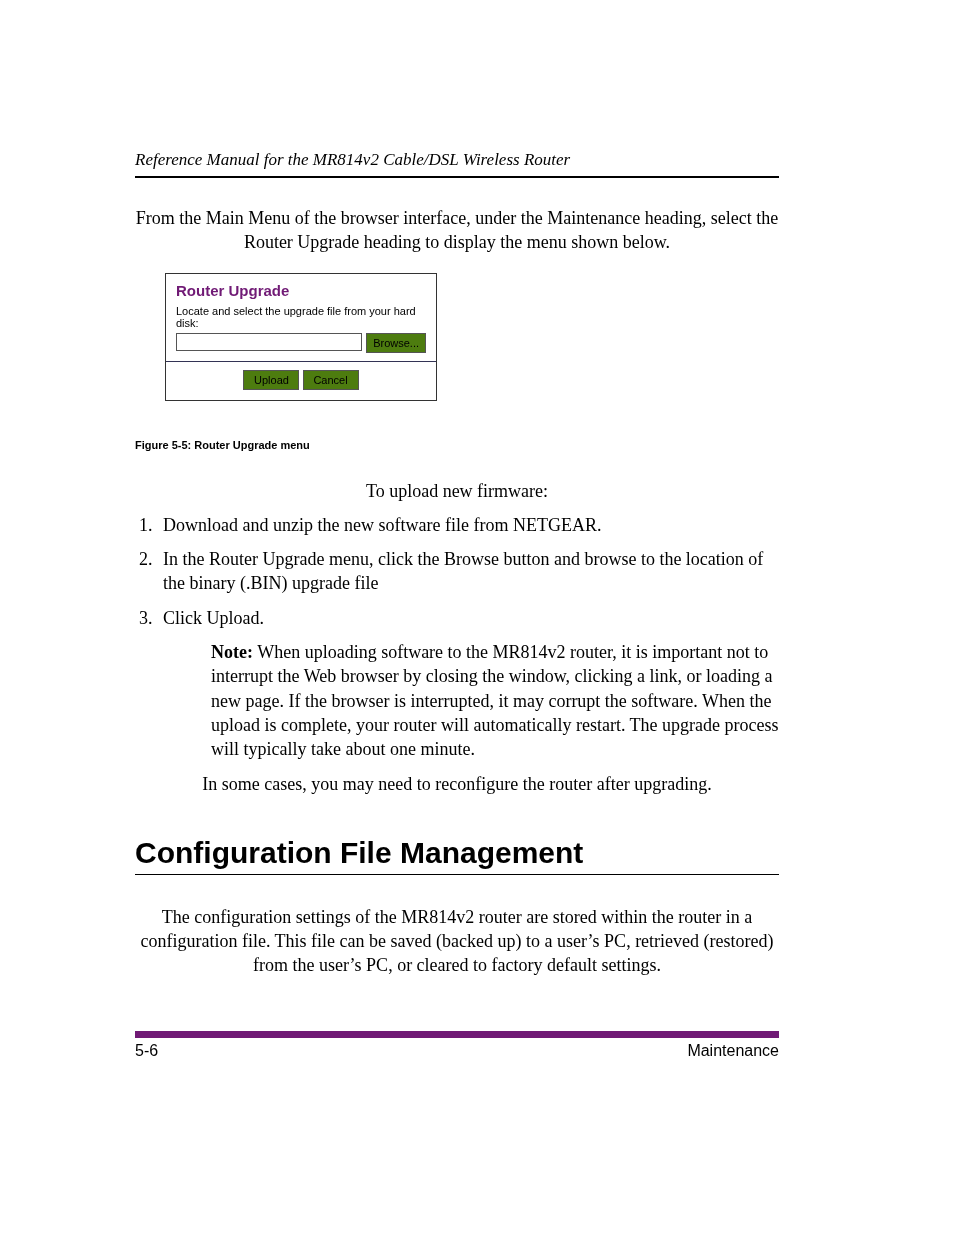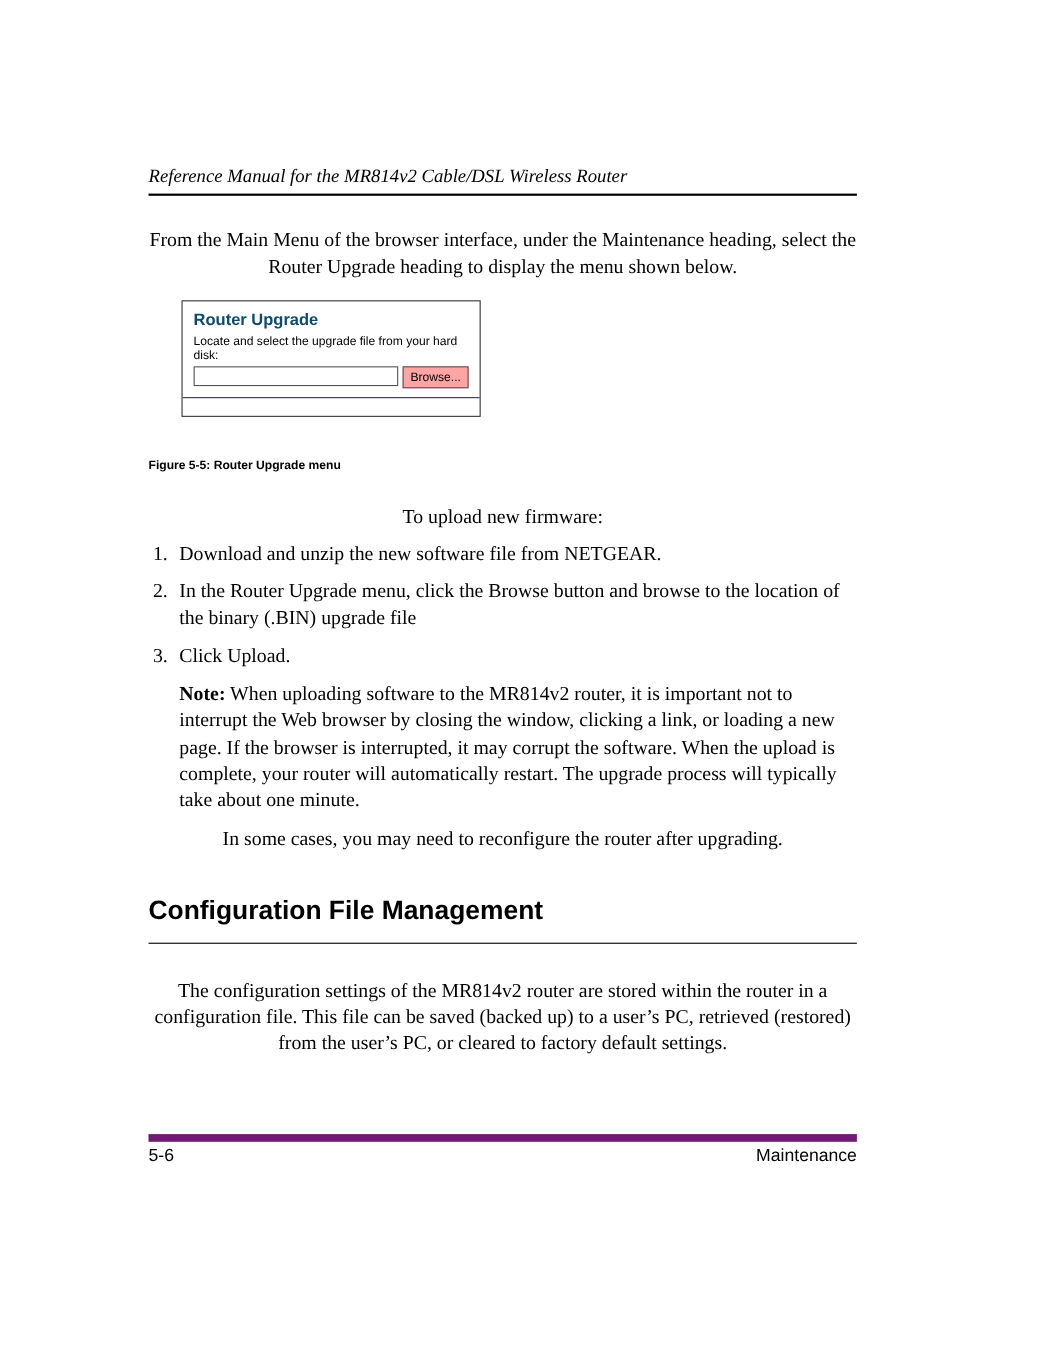--- a/index.html
+++ b/index.html
@@ -26,21 +26,21 @@
   }
   
   .ui-panel{
     width:270px;
     margin:18px 0 10px 30px;
     border:1px solid #333;
     background:#fff;
     font-family:Arial,Helvetica,sans-serif;
   }
   .ui-title{
-    color:#0c4a6e;
+    color:#701a75;
     font-weight:bold;
     font-size:15px;
     padding:8px 10px 6px 10px;
   }
   .ui-inner{
     padding:0 10px 8px 10px;
     font-size:11px;
     color:#000;
   }
   .ui-row{
@@ -54,21 +54,21 @@
     border:1px solid #555;
     background:#fff;
     font-size:11px;
     box-sizing:border-box;
     padding:0 2px;
   }
   .ui-btn{
     height:20px;
     min-width:56px;
     border:1px solid #555;
-    background:#fca5a5;
+    background:#4d7c0f;
     font-size:11px;
     font-family:Arial,Helvetica,sans-serif;
     cursor:pointer;
     padding:0 6px;
   }
   .ui-sep{
     height:1px;
     background:#335; 
     margin:4px -10px 8px -10px;
   }
@@ -88,27 +88,28 @@
     margin:0 0 10px 0;
   }
   ol.steps>li{
     margin-bottom:10px;
     padding-left:6px;
     line-height:1.35;
   }
   .step-note{
     margin-top:10px;
     line-height:1.35;
+    margin-left:48px;
   }
   .section-heading{
     font-family:Arial,Helvetica,sans-serif;
-    font-size:24px;
+    font-size:30px;
     font-weight:bold;
     margin:40px 0 0 0;
-    padding-bottom:15px;
+    padding-bottom:4px;
     border-bottom:1.5px solid #000;
   }
   .footer{
     position:absolute;
     left:135px;right:135px;
     bottom:175px;
     border-top:7px solid #701a75;
     padding-top:4px;
     font-size:16px;
     display:flex;
@@ -128,20 +129,24 @@
 
   <div class="ui-panel">
     <div class="ui-title">Router Upgrade</div>
     <div class="ui-inner">
       <div>Locate and select the upgrade file from your hard disk:</div>
       <div class="ui-row">
         <input class="ui-field" type="text" value="" style="">
         <button class="ui-btn">Browse...</button>
       </div>
       <div class="ui-sep"></div>
+      <div class="ui-btnrow">
+        <button class="ui-btn">Upload</button>
+        <button class="ui-btn">Cancel</button>
+      </div>
     </div>
   </div>
 
   <div class="figure-caption">Figure 5-5:  Router Upgrade menu</div>
 
   <p class="body-text" style="margin-bottom:10px;">To upload new firmware:</p>
 
   <ol class="steps">
     <li>Download and unzip the new software file from NETGEAR.</li>
     <li>In the Router Upgrade menu, click the Browse button and browse to the location of the binary (.BIN) upgrade file</li>

